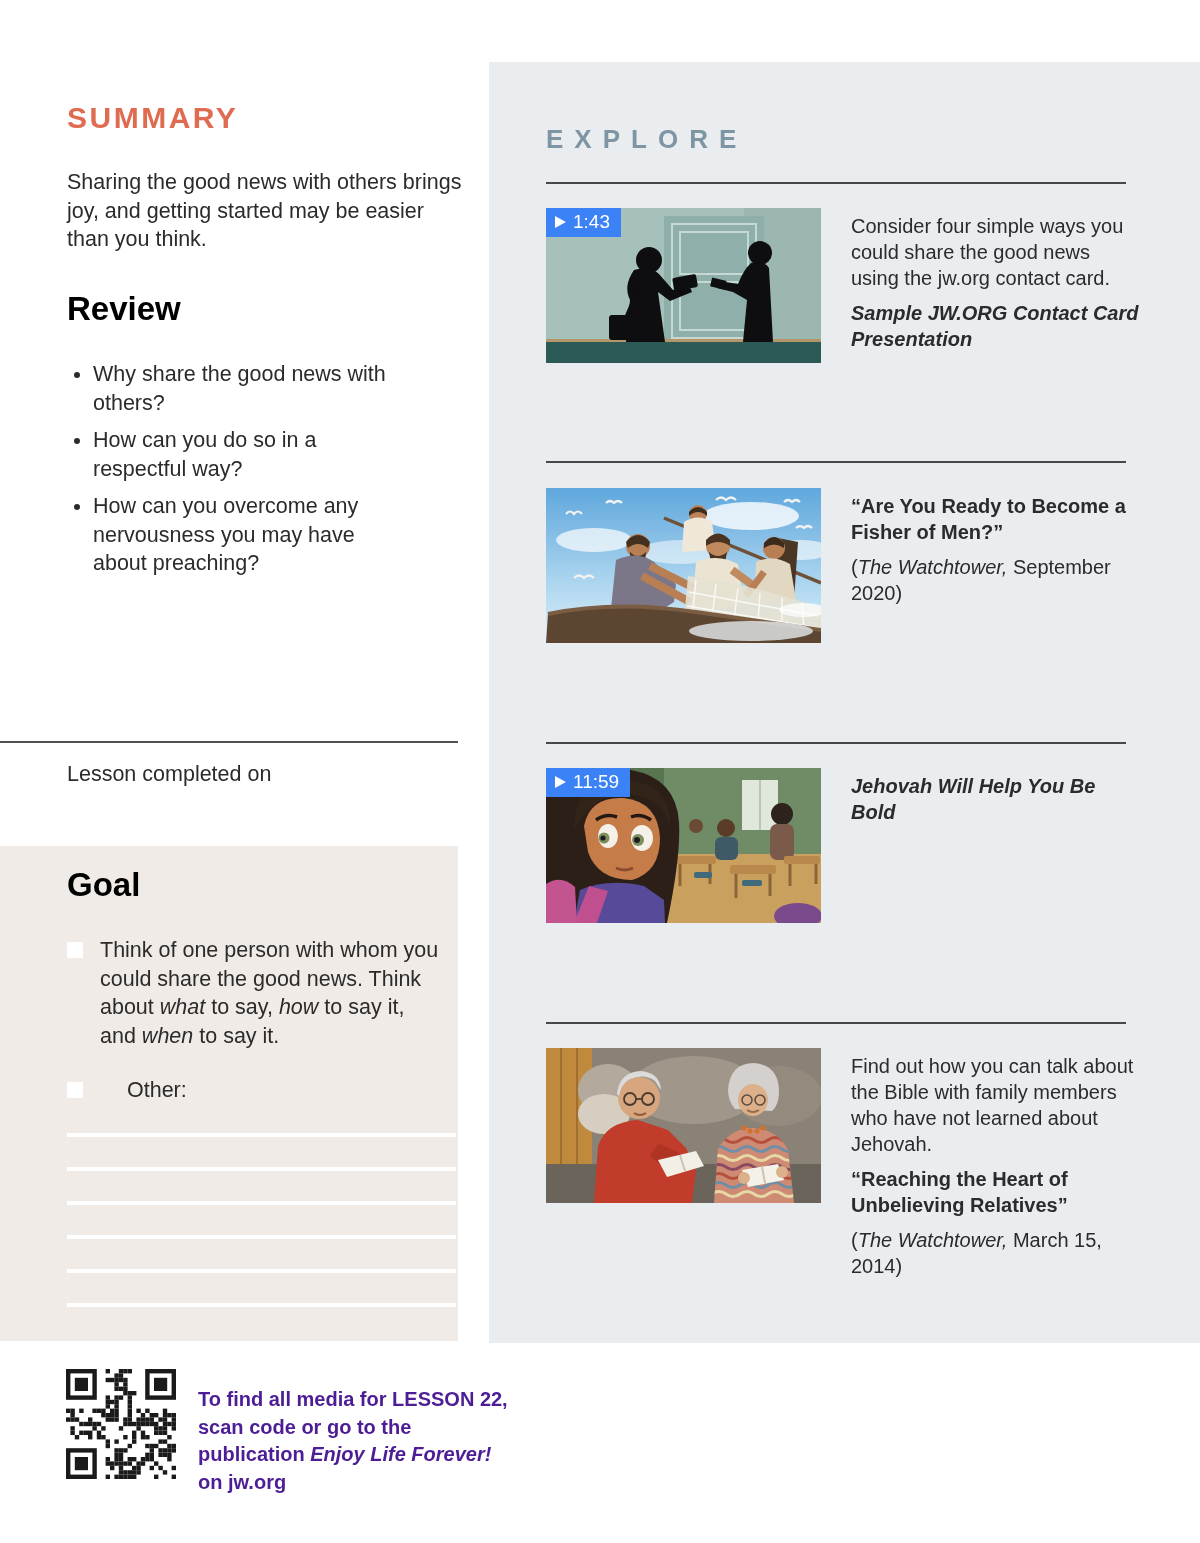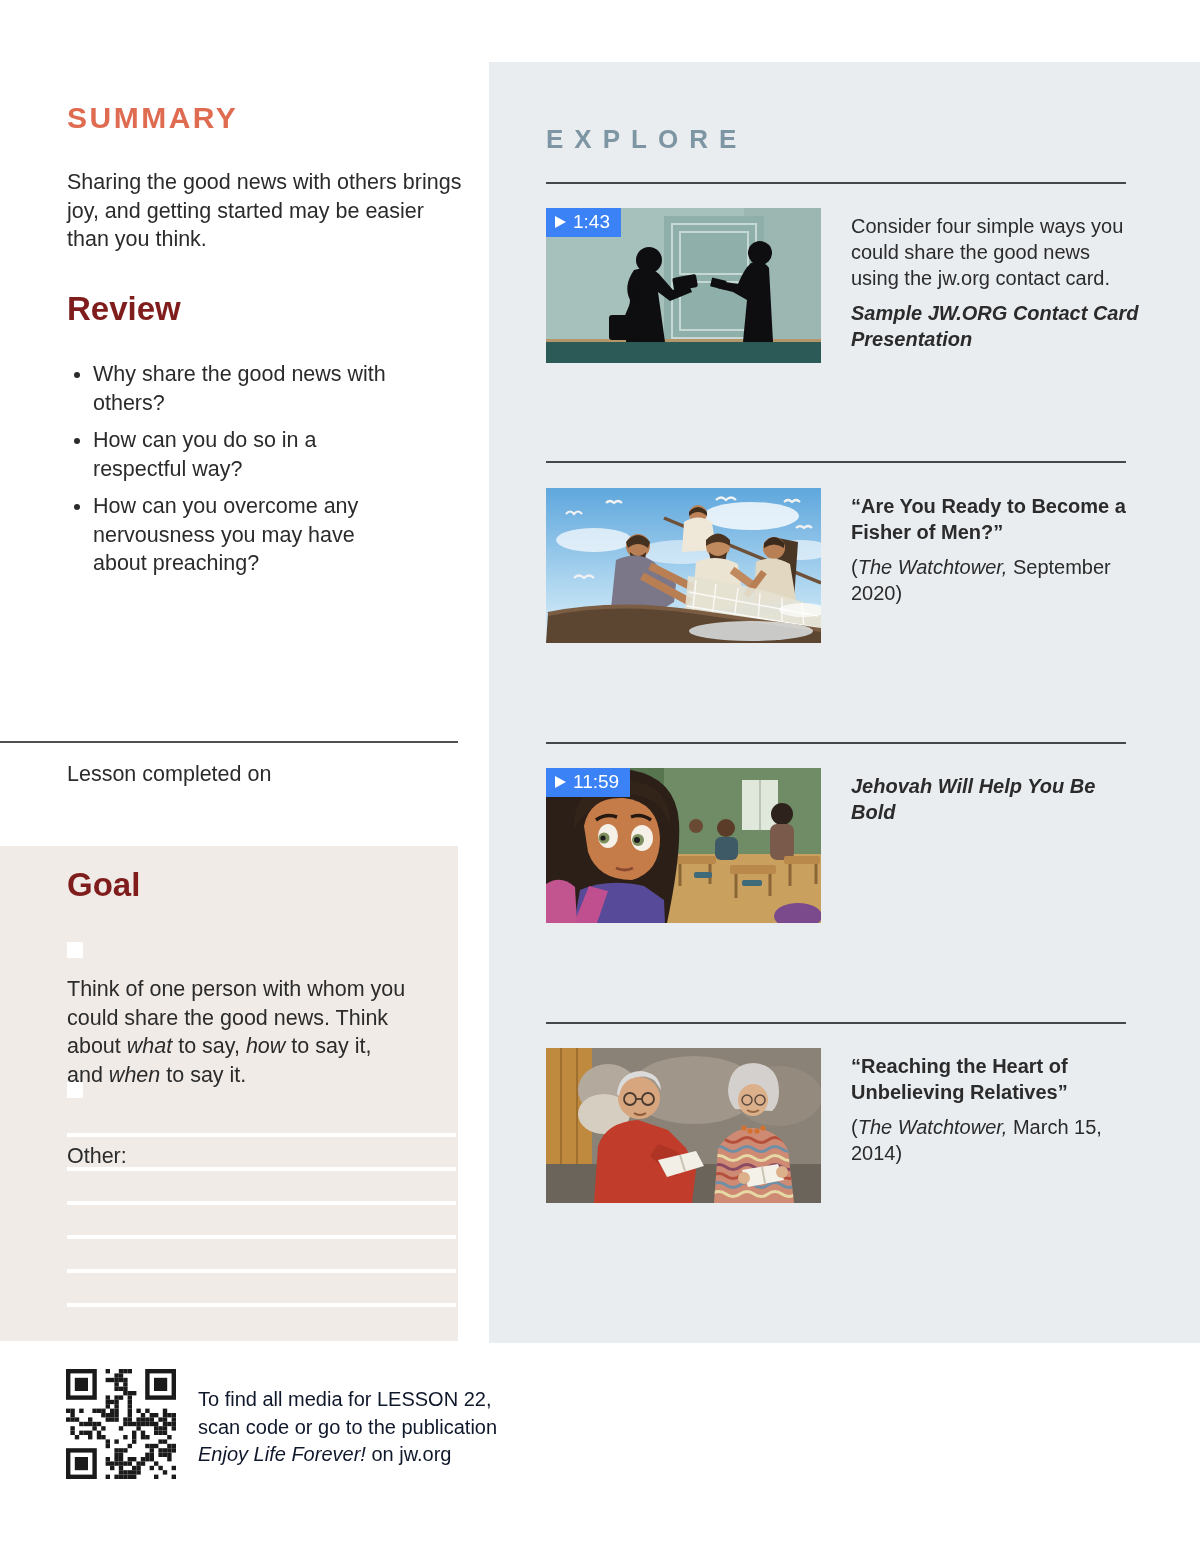--- a/index.html
+++ b/index.html
@@ -3,41 +3,41 @@
 <meta charset="utf-8">
 <style>
   html,body{margin:0;padding:0;background:#fff;}
   #page{position:relative;width:1200px;height:1543px;background:#ffffff;overflow:hidden;
         font-family:"Liberation Sans",sans-serif;color:#2b2b2b;}
   .abs{position:absolute;}
 
   
   .summary-title{left:67px;top:101px;font-size:30px;font-weight:700;letter-spacing:2.5px;color:#df6b51;}
   .summary-body{left:67px;top:168px;width:400px;font-size:21.5px;line-height:28.5px;}
-  .h2{font-size:33px;font-weight:600;color:#7f1d1d;}
+  .h2{font-size:33px;font-weight:600;color:#000000;}
   .review-title{left:67px;top:290px;}
   .review-list{left:67px;top:360px;width:330px;}
   .review-list ul{margin:0;padding:0 0 0 26px;}
   .review-list li{font-size:21.5px;line-height:28.5px;margin-bottom:9px;}
   .divider-left{left:0;top:741px;width:458px;height:0;border-top:2px solid #515151;}
   .lesson-label{left:67px;top:762px;font-size:21.5px;}
 
   .goal-panel{left:0;top:846px;width:458px;height:495px;background:#f0ebe7;}
   .goal-title{left:67px;top:20px;}
-  .goal-row{position:absolute;left:67px;display:flex;gap:17px;flex-direction:column;}
+  .goal-row{position:absolute;left:67px;display:flex;gap:17px;}
   .goal-row-1{top:90px;}
   .goal-row-2{top:230px;gap:44px;}
   .checkbox{width:16px;height:16px;background:#ffffff;flex:none;margin-top:6px;}
   .goal-text{width:340px;font-size:21.5px;line-height:28.5px;}
   .it{font-style:italic;}
   .write-line{position:absolute;left:67px;width:389px;height:4px;background:#ffffff;}
 
   .qr{left:66px;top:1369px;width:110px;height:110px;}
   .footer-note{left:198px;top:1386px;width:314px;font-size:20px;line-height:27.5px;
-               font-weight:400;color:#0f172a;}
+               font-weight:700;color:#4c1d95;}
 
   
   .right-panel{left:489px;top:62px;width:711px;height:1281px;background:#e9edf0;}
   .explore-title{position:absolute;left:57px;top:62px;font-size:26px;font-weight:700;
                  letter-spacing:11px;color:#7e96a3;}
   .x-rule{position:absolute;left:57px;width:580px;height:0;border-top:2px solid #45484b;}
   .x-item{position:absolute;left:57px;display:flex;gap:21px;}
   .thumb{position:relative;width:275px;height:155px;flex:none;cursor:pointer;}
   .thumb svg{display:block;width:275px;height:155px;}
   .badge{position:absolute;top:0;left:0;background:#3b82f6;color:#fff;font-size:19px;
@@ -498,19 +498,20 @@
             <circle cx="211" cy="83" r="2.6"></circle>
               <circle cx="217" cy="80" r="2.6"></circle>
           </g>
           <path d="M196 122 L232 116 L238 132 L202 139 Z" fill="#f4f1e8"></path>
           <line x1="216" y1="119" x2="219" y2="135" stroke="#c9c4b4" stroke-width="2"></line>
           <circle cx="198" cy="130" r="6" fill="#dcb08a"></circle>
           <circle cx="236" cy="124" r="6" fill="#dcb08a"></circle>
         </svg>
       </div>
       <div class="x-text">
+        <p class="desc">Find out how you can talk about the Bible with family members who have not learned about Jehovah.</p>
         <p class="x-title">“Reaching the Heart of Unbelieving Relatives”</p>
         <p class="source"><span>(</span><span class="it">The Watchtower,</span><span> March 15, 2014)</span></p>
       </div>
     </div>
   </div>
 
 </div>
 
 </body></html>

